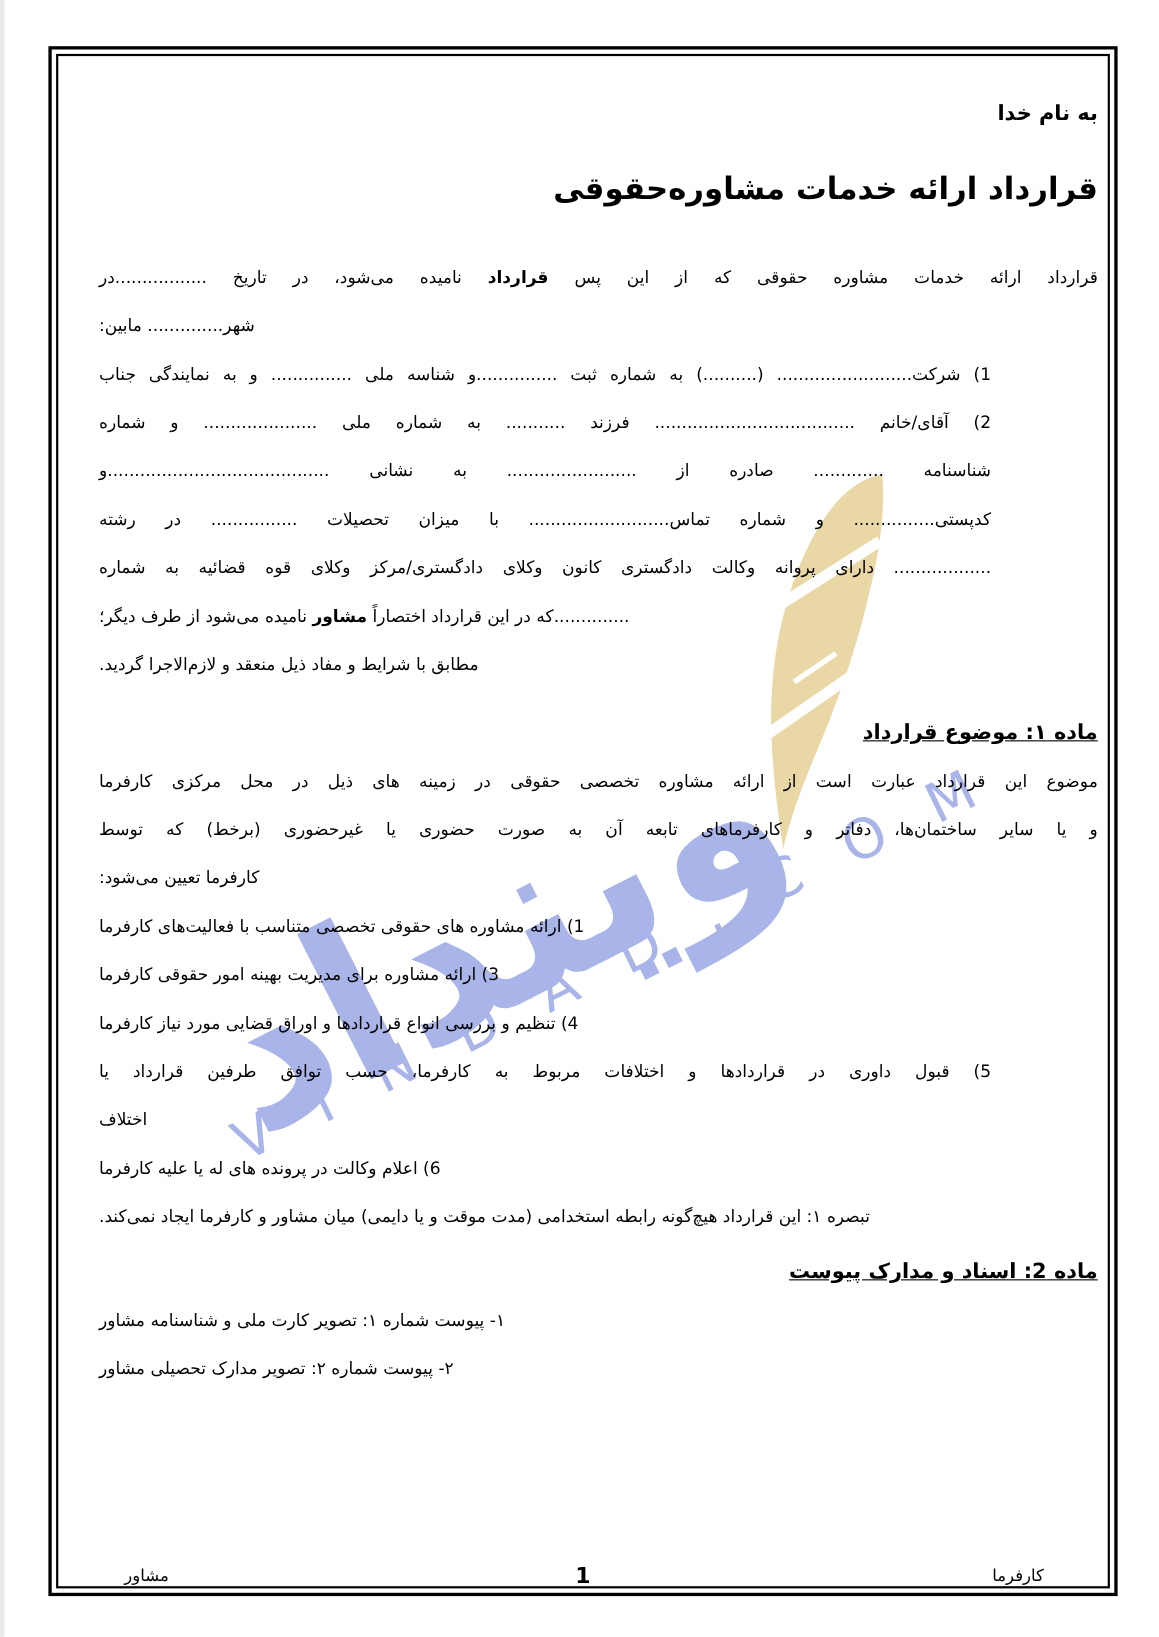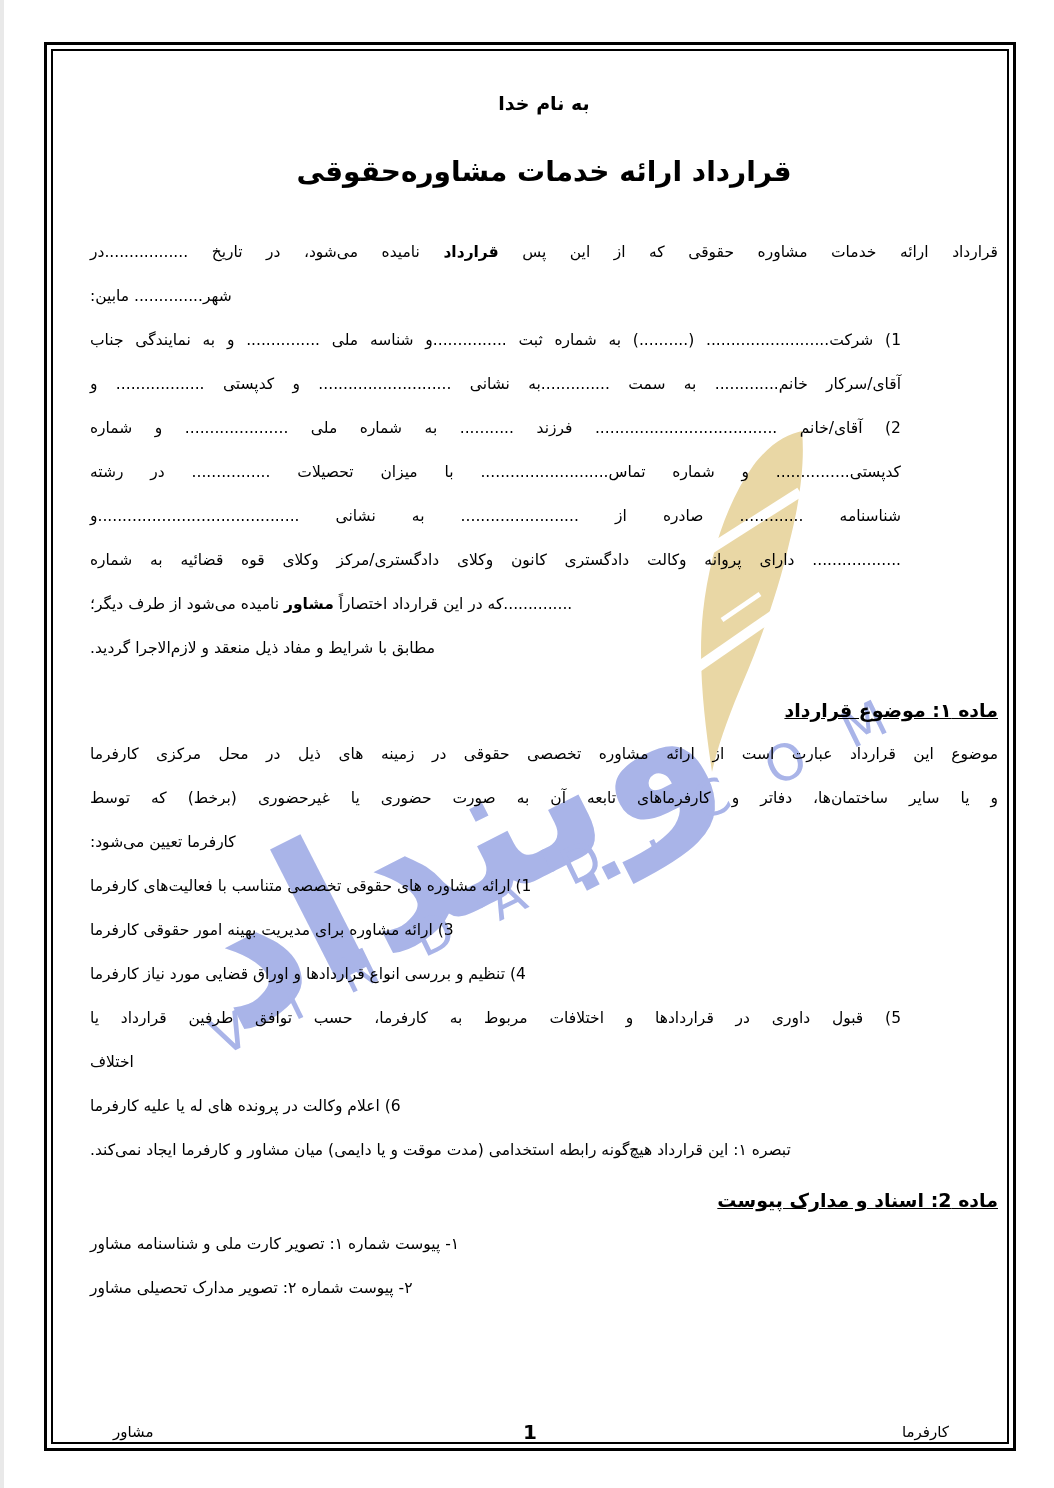--- a/index.html
+++ b/index.html
@@ -16,22 +16,22 @@
   
   .wm{position:absolute;z-index:1;color:var(--wm,#a9b4e8);pointer-events:none;white-space:nowrap;}
   .wm-fa{left:20px;top:742px;width:860px;text-align:center;font-size:195px;font-weight:bold;
     letter-spacing:10px;transform:rotate(-27deg);line-height:1.1;}
   .wm-en{left:115px;top:838px;width:910px;text-align:center;font-size:50px;
     letter-spacing:46px;transform:rotate(-26deg);line-height:1.2;}
   .feather{position:absolute;left:692px;top:430px;width:115px;height:345px;z-index:1;pointer-events:none;}
 
   
   .content{position:absolute;left:90px;top:80px;width:908px;direction:rtl;z-index:2;font-size:15.5px;}
-  .bismillah{height:46px;line-height:46px;text-align:center;font-weight:bold;font-size:19px;}
-  .doc-title{height:64px;line-height:64px;text-align:center;font-weight:bold;font-size:28px;margin-top:14px;}
+  .bismillah{height:46px;line-height:46px;font-weight:bold;font-size:19px;}
+  .doc-title{height:64px;line-height:64px;font-weight:bold;font-size:28px;margin-top:14px;}
   .doc-body{margin-top:26px;}
   .tl{line-height:44px;text-align:left;}
   .tl.fill{text-align:justify;text-align-last:justify;}
   .tl .b{font-weight:bold;}
   .tl .marker{direction:ltr;unicode-bidi:isolate;}
   .block.numbered{margin-right:97px;}
   .block.heading{font-weight:bold;font-size:19px;text-decoration:underline;line-height:44px;}
   .block[data-name="article-1-heading"]{margin-top:18px;}
   .block[data-name="article-2-heading"]{margin-top:6px;}
   .ind{padding-right:74px;}
@@ -62,26 +62,25 @@
 <div class="content" data-name="contract-document">
   <div class="bismillah" data-name="bismillah-heading">به نام خدا</div>
   <div class="doc-title" data-name="page-title">قرارداد ارائه خدمات مشاوره‌حقوقی</div>
   <div class="doc-body" data-name="document-body">
       <div class="block para" data-name="intro-paragraph">
         <div class="tl fill" data-name="text-line"><span data-name="text-segment">قرارداد ارائه خدمات مشاوره حقوقی که از این پس </span><span class="b" data-name="defined-term">قرارداد</span><span data-name="text-segment"> نامیده می‌شود، در تاریخ .................در</span></div>
         <div class="tl ind" data-name="text-line"><span data-name="text-segment">شهر.............. مابین:</span></div>
       </div>
       <div class="block numbered" data-name="party-1-employer">
         <div class="tl fill" data-name="text-line"><span class="marker" data-name="list-number">(1</span> <span data-name="text-segment">شرکت......................... (..........) به شماره ثبت ...............و شناسه ملی ............... و به نمایندگی جناب</span></div>
-        <div class="tl fill" data-name="text-line"><span data-name="text-segment">آقای/سرکار خانم............. به سمت ..............به نشانی ........................... و کدپستی .................. و</span></div>
       </div>
       <div class="block numbered" data-name="party-2-consultant">
         <div class="tl fill" data-name="text-line"><span class="marker" data-name="list-number">(2</span> <span data-name="text-segment">آقای/خانم ..................................... فرزند ........... به شماره ملی ..................... و شماره</span></div>
+        <div class="tl fill" data-name="text-line"><span data-name="text-segment">شناسنامه ............. صادره از ........................ به نشانی .........................................و</span></div>
         <div class="tl fill" data-name="text-line"><span data-name="text-segment">کدپستی............... و شماره تماس.......................... با میزان تحصیلات ................ در رشته</span></div>
-        <div class="tl fill" data-name="text-line"><span data-name="text-segment">شناسنامه ............. صادره از ........................ به نشانی .........................................و</span></div>
         <div class="tl fill" data-name="text-line"><span data-name="text-segment">.................. دارای پروانه وکالت دادگستری کانون وکلای دادگستری/مرکز وکلای قوه قضائیه به شماره</span></div>
         <div class="tl" data-name="text-line"><span data-name="text-segment">..............که در این قرارداد اختصاراً </span><span class="b" data-name="defined-term">مشاور</span><span data-name="text-segment"> نامیده می‌شود از طرف دیگر؛</span></div>
       </div>
       <div class="block para" data-name="closing-clause">
         <div class="tl ind" data-name="text-line"><span data-name="text-segment">مطابق با شرایط و مفاد ذیل منعقد و لازم‌الاجرا گردید.</span></div>
       </div>
       <div class="block heading" data-name="article-1-heading">ماده ۱: موضوع قرارداد</div>
       <div class="block para" data-name="article-1-body">
         <div class="tl fill" data-name="text-line"><span data-name="text-segment">موضوع این قرارداد عبارت است از ارائه مشاوره تخصصی حقوقی در زمینه های ذیل در محل مرکزی کارفرما</span></div>
         <div class="tl fill" data-name="text-line"><span data-name="text-segment">و یا سایر ساختمان‌ها، دفاتر و کارفرماهای تابعه آن به صورت حضوری یا غیرحضوری (برخط) که توسط</span></div>

